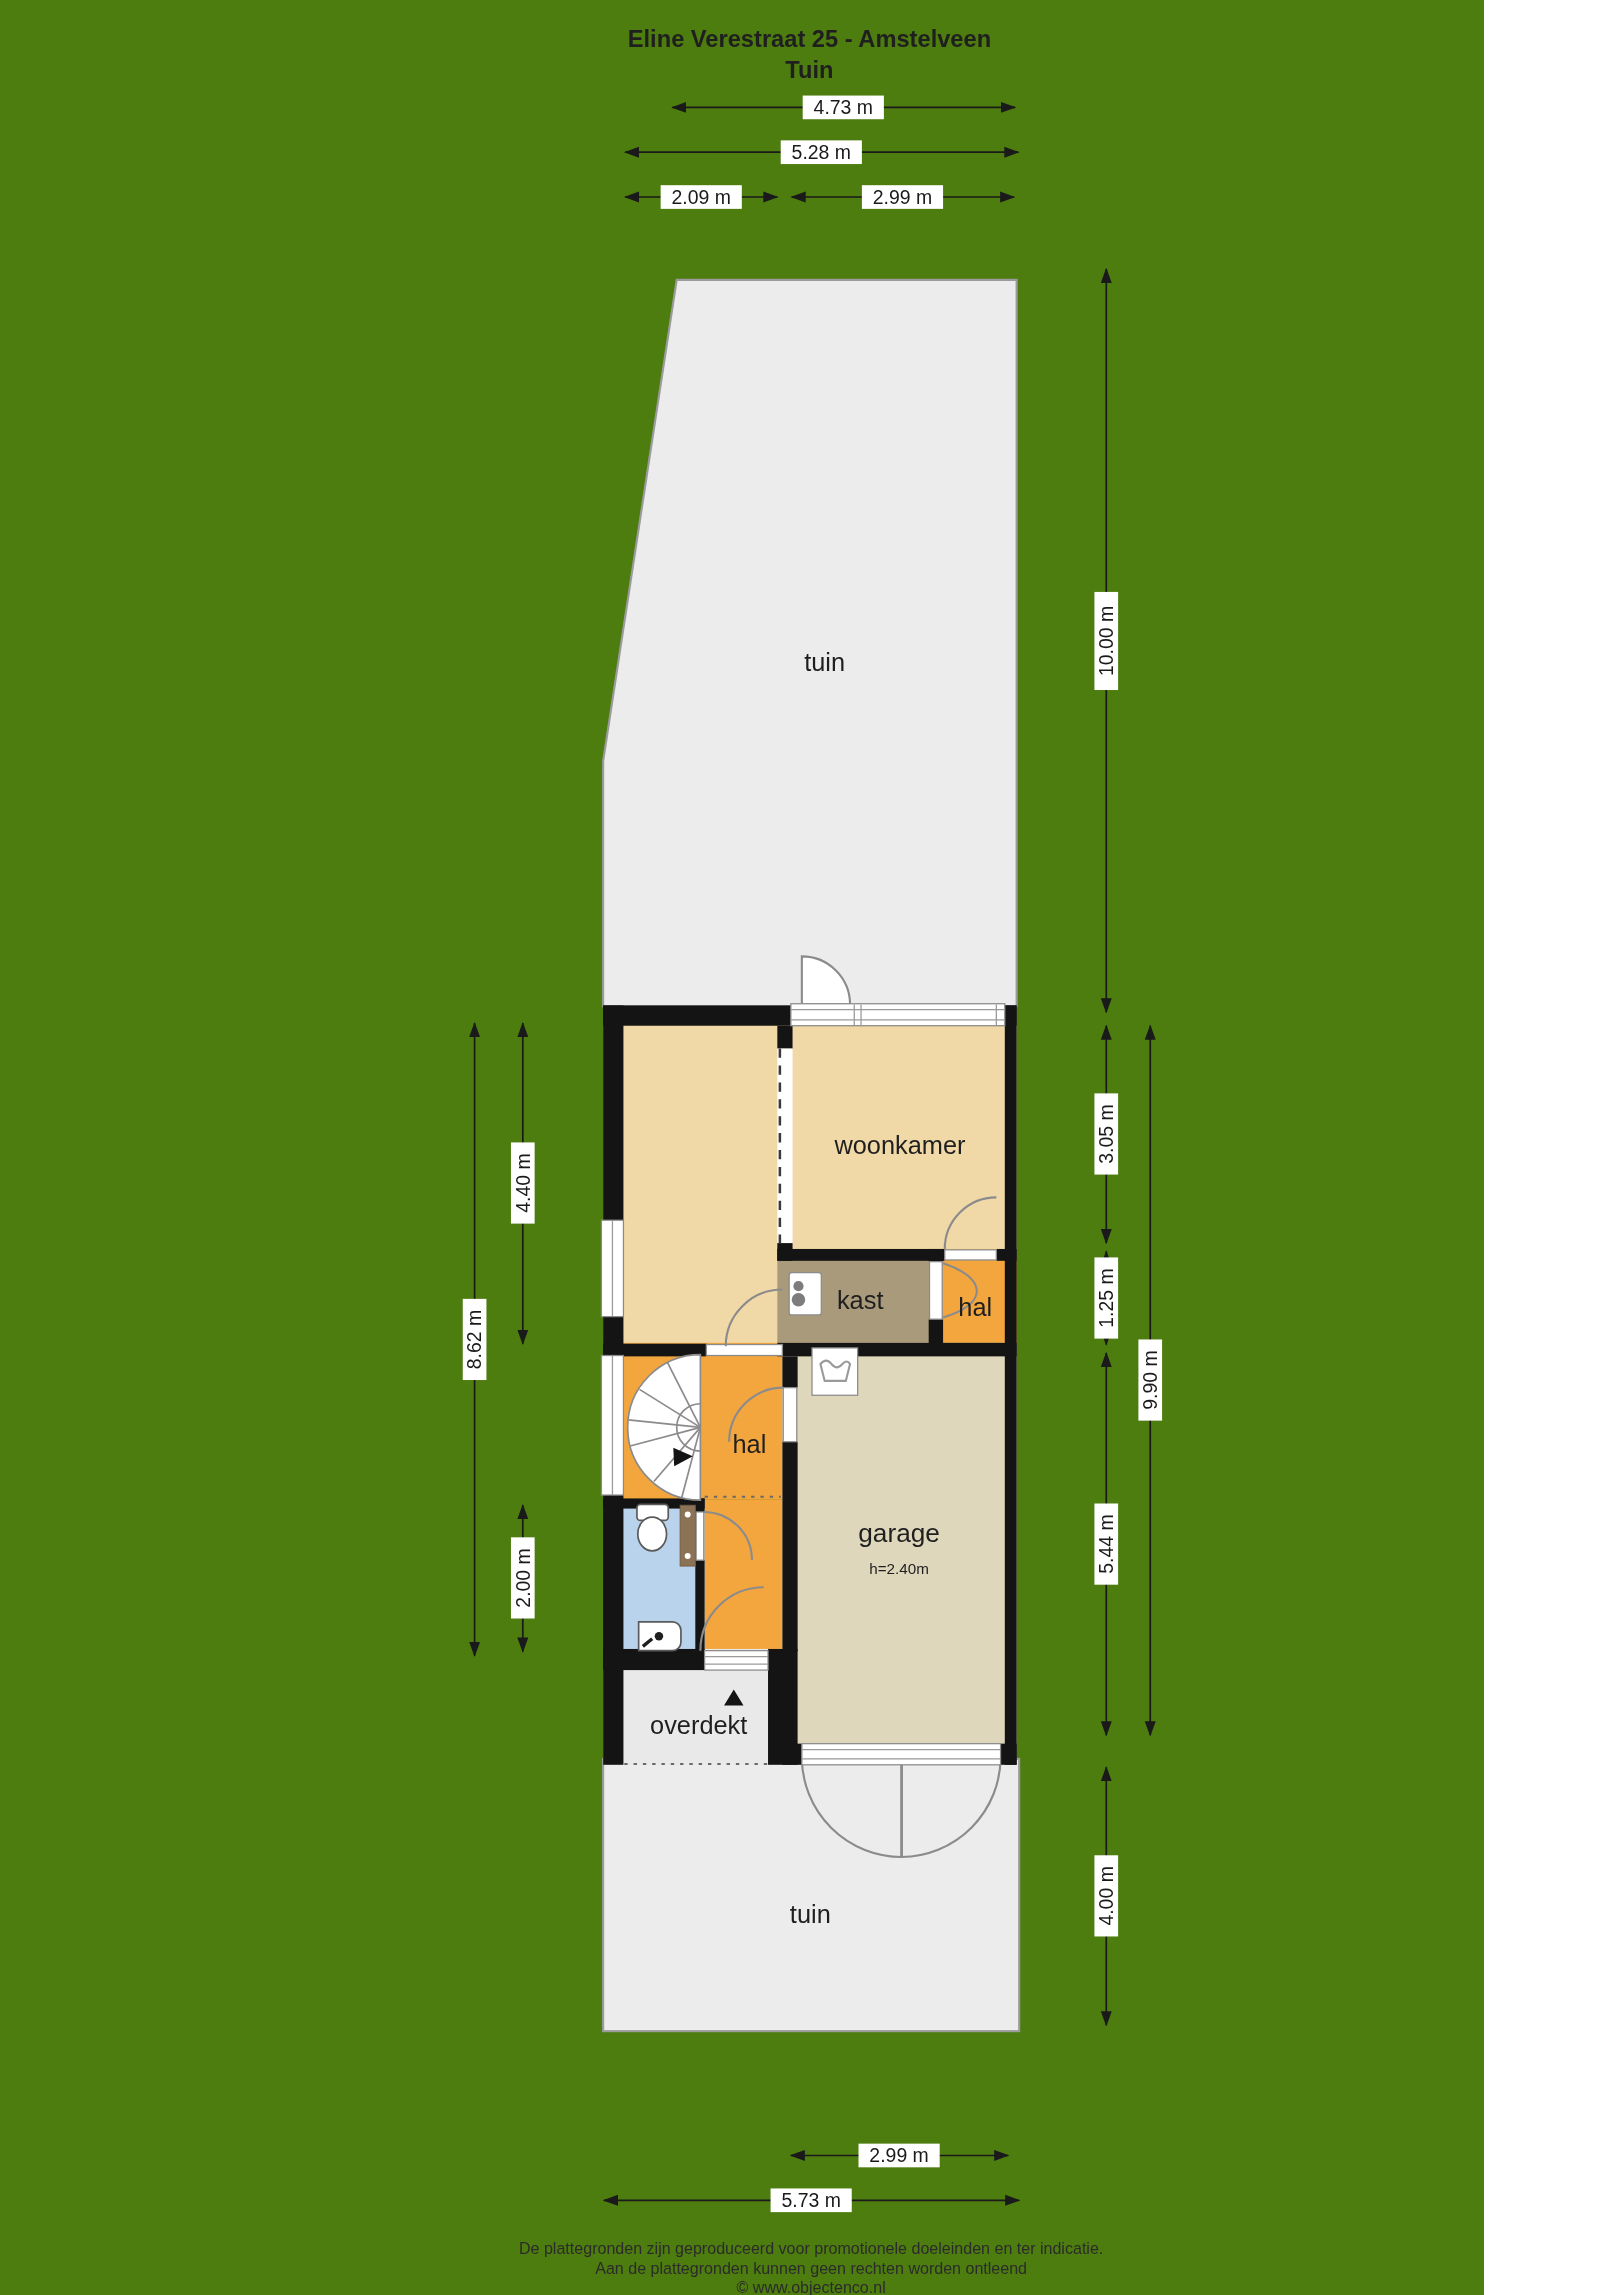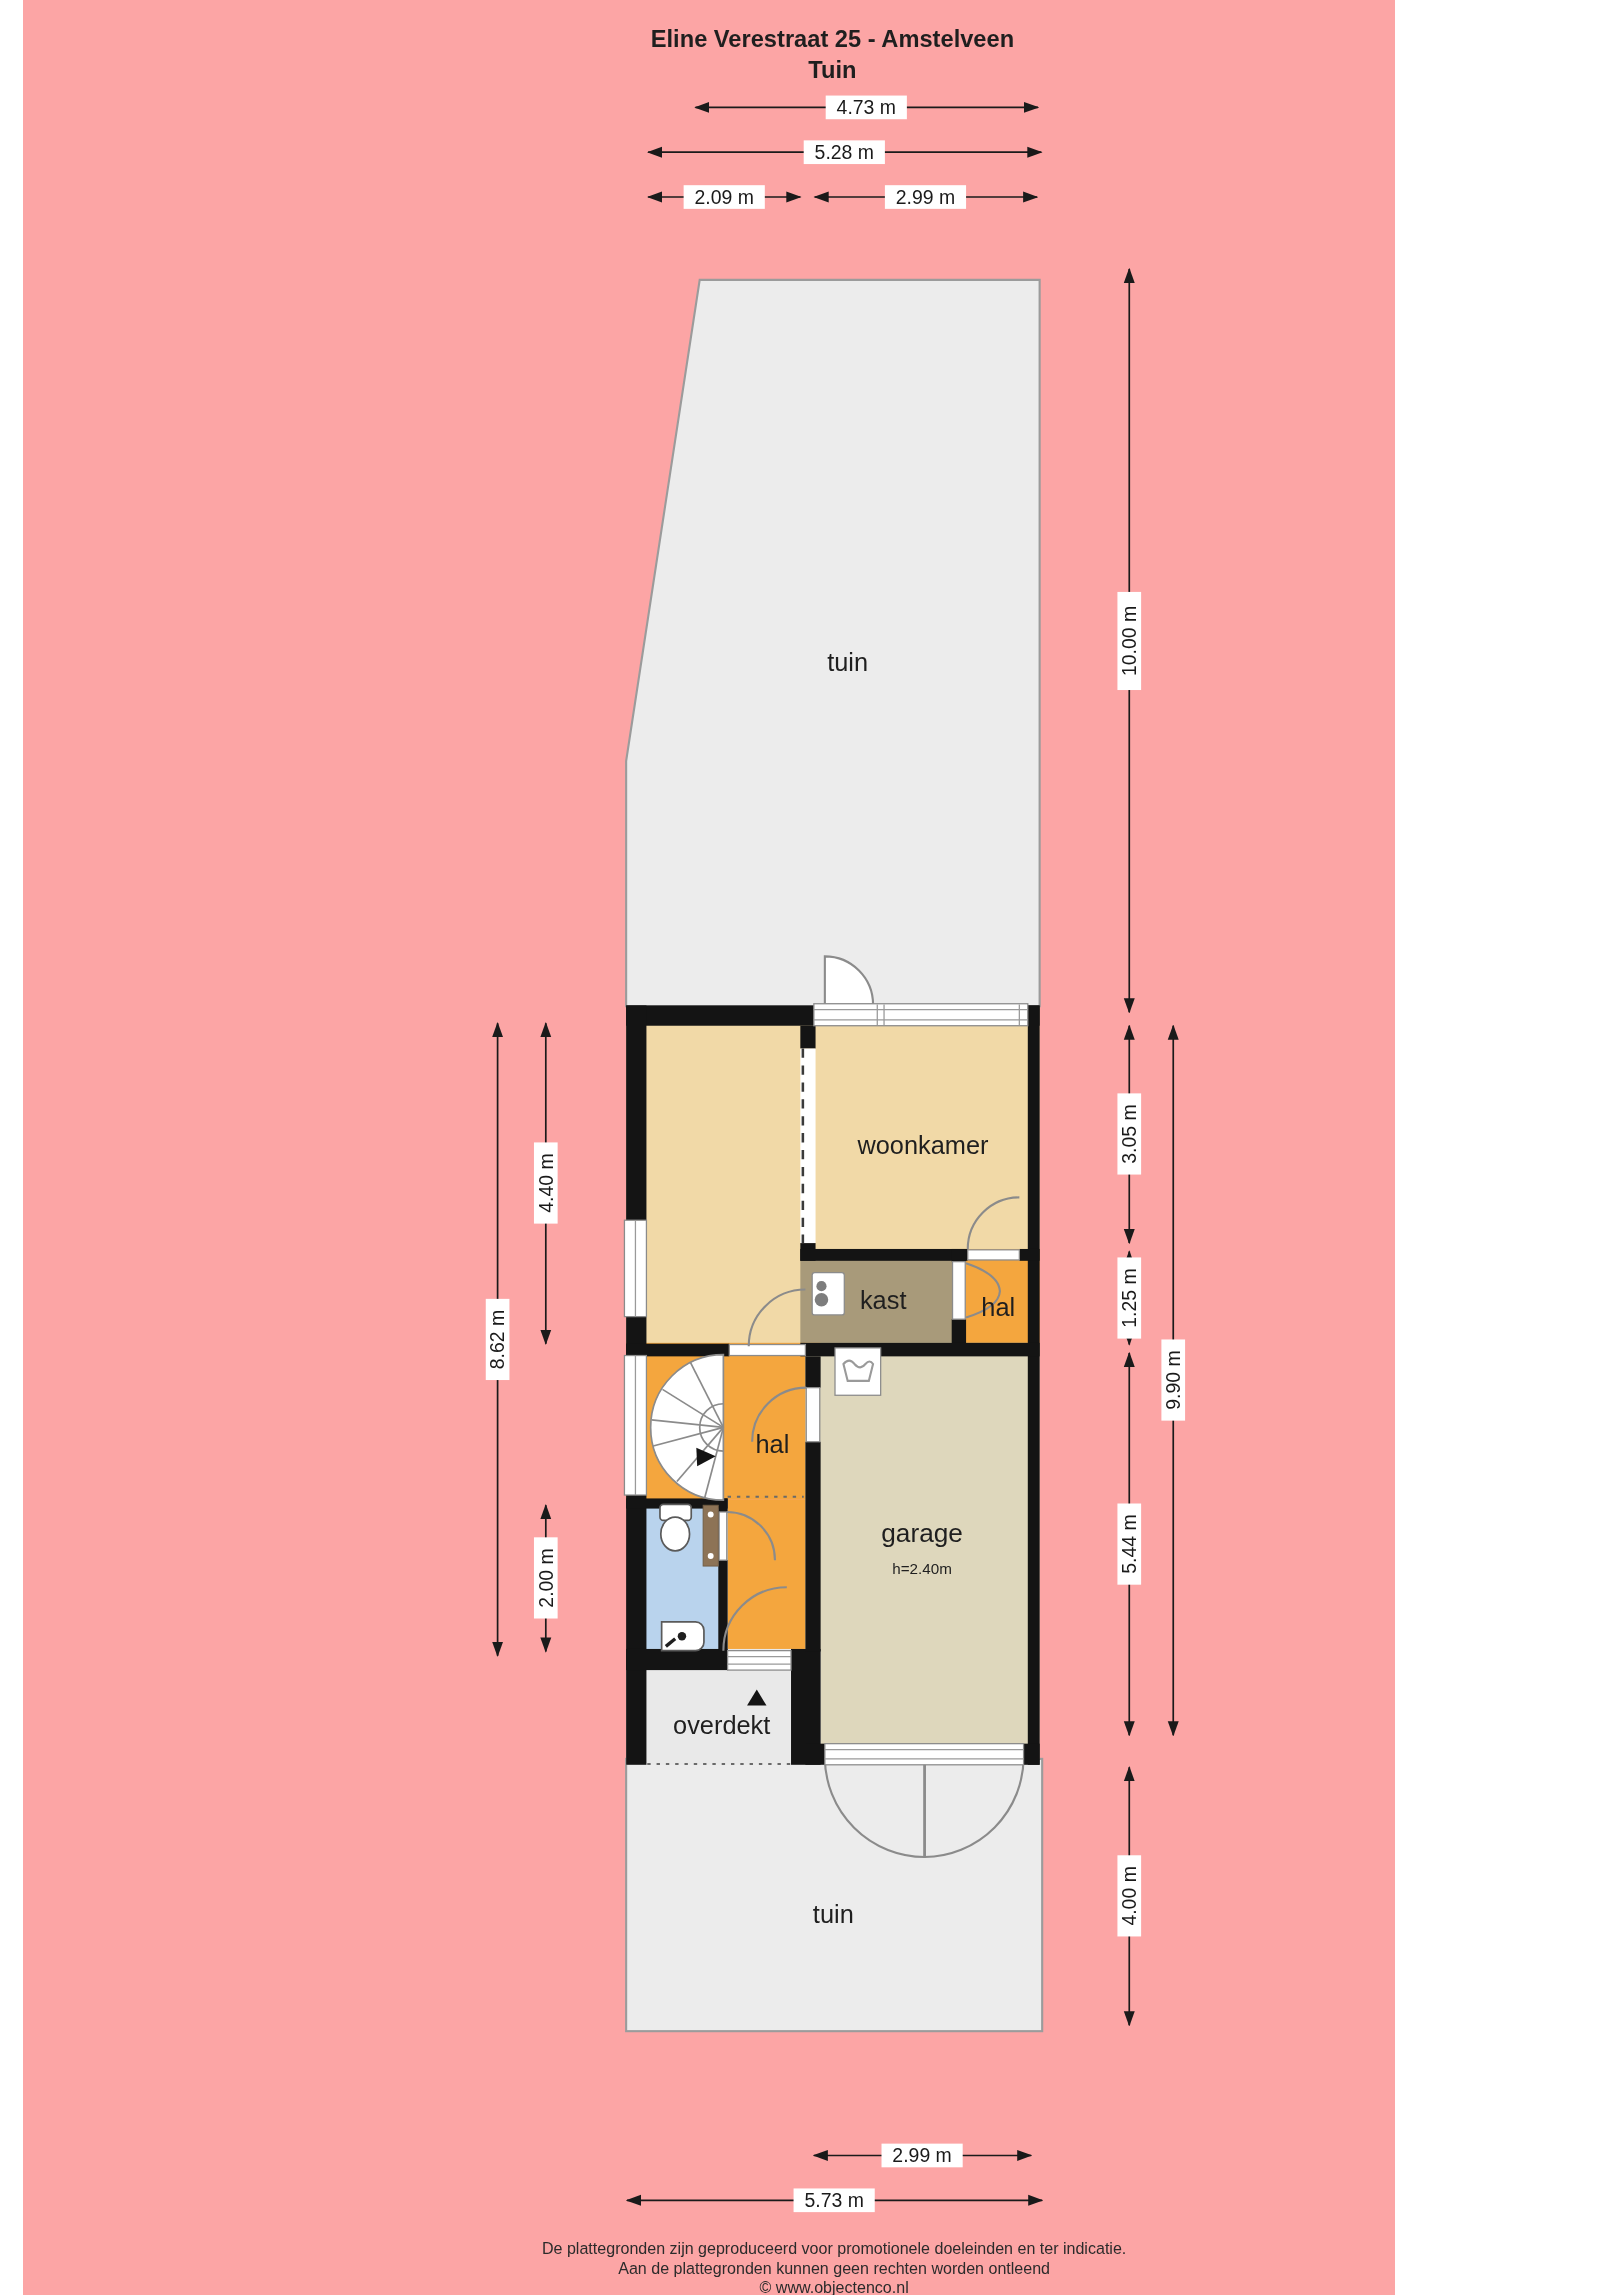--- a/index.html
+++ b/index.html
@@ -1,17 +1,17 @@
 <!DOCTYPE html>
 <html style="font-size:13.5px"><head>
 <meta charset="utf-8">
 <style>
   html,body{margin:0;padding:0;background:#ffffff;}
-  .page{position:relative;width:1372px;height:2295px;background:#fca5a5;overflow:hidden;
-        font-family:"Liberation Sans", sans-serif;margin-left:23px;}
+  .page{position:relative;width:1484px;height:2295px;background:#4d7c0f;overflow:hidden;
+        font-family:"Liberation Sans", sans-serif;}
   svg{position:absolute;left:0;top:0;}
   text{font-family:"Liberation Sans", sans-serif;fill:#1f1f1f;}
   .title-line{font-size:28px;font-weight:bold;text-anchor:middle;}
   .room-label{font-size:30px;text-anchor:middle;}
   .room-label-sm{font-size:18px;text-anchor:middle;}
   .dim-label{font-size:23px;text-anchor:middle;fill:#1a1a1a;}
   .footer-line{font-size:19px;text-anchor:middle;fill:#2b2b2b;}
   .dimline{stroke:#1a1a1a;stroke-width:2;}
   .wall{fill:#141414;}
   .arc{fill:none;stroke:#8b8b8b;stroke-width:2.5;}

